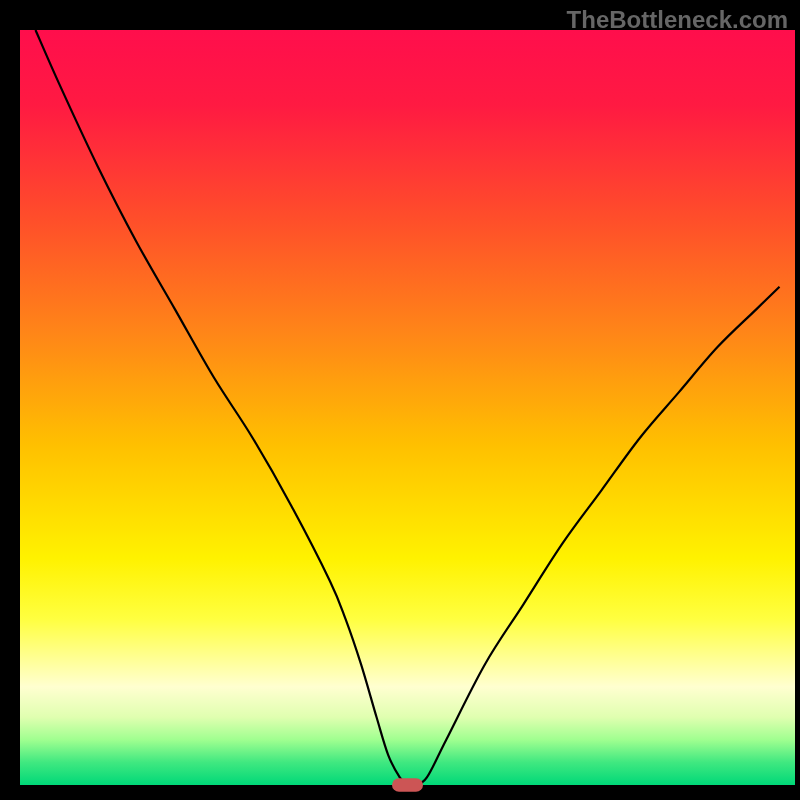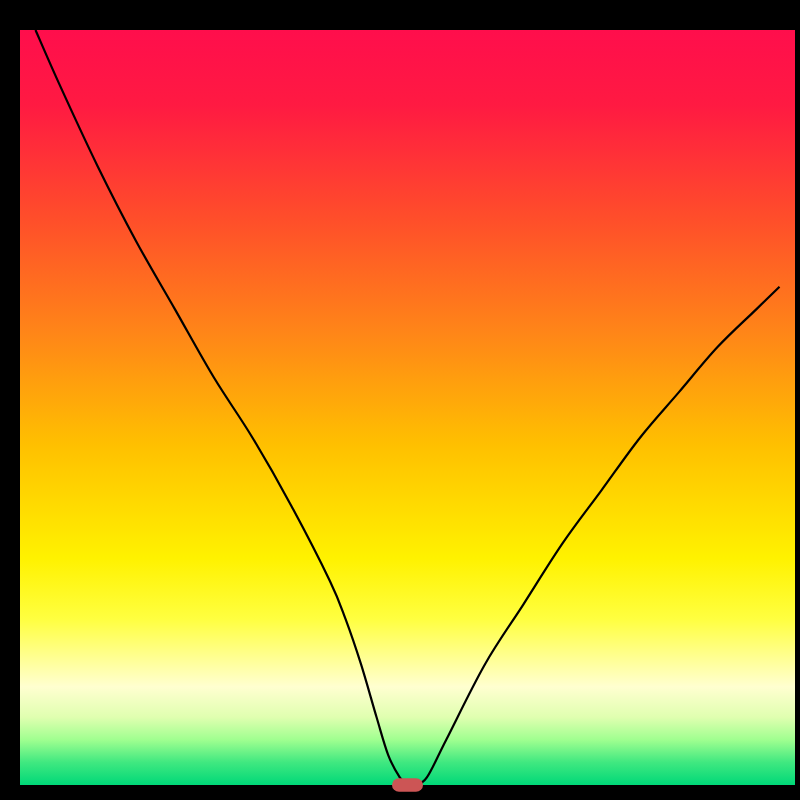--- a/index.html
+++ b/index.html
@@ -26,20 +26,21 @@
     z-index: 10;
   }
   svg {
     display: block;
   }
 </style>
 </head>
 <body>
 
 <div class="chart-container">
+  <div class="attribution">TheBottleneck.com</div>
   <svg id="chart-svg" width="800" height="800">
     <defs>
       <linearGradient id="bg-gradient" x1="0" y1="0" x2="0" y2="1">
           <stop offset="0%" stop-color="#ff0e4c"></stop>
           <stop offset="10%" stop-color="#ff1a42"></stop>
           <stop offset="25%" stop-color="#ff4e2a"></stop>
           <stop offset="40%" stop-color="#ff8518"></stop>
           <stop offset="55.00000000000001%" stop-color="#ffc000"></stop>
           <stop offset="70%" stop-color="#fff200"></stop>
           <stop offset="78%" stop-color="#ffff40"></stop>

